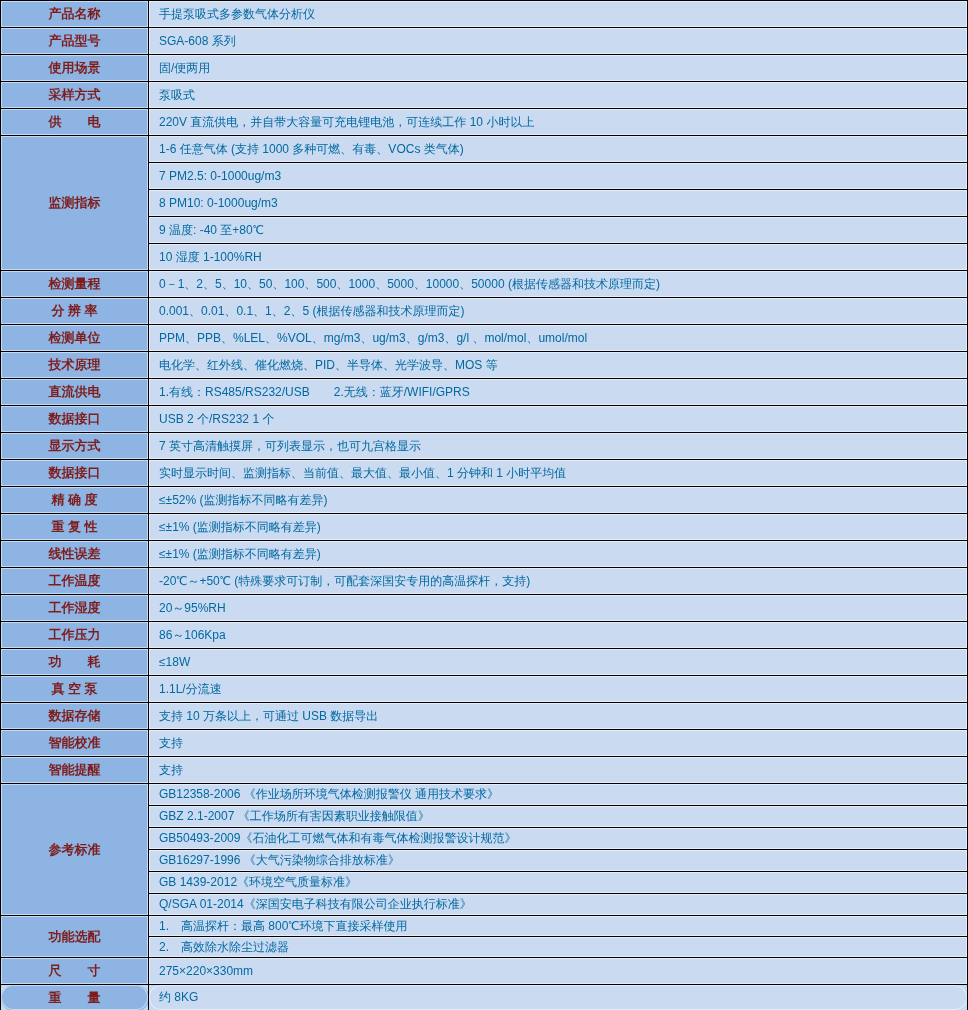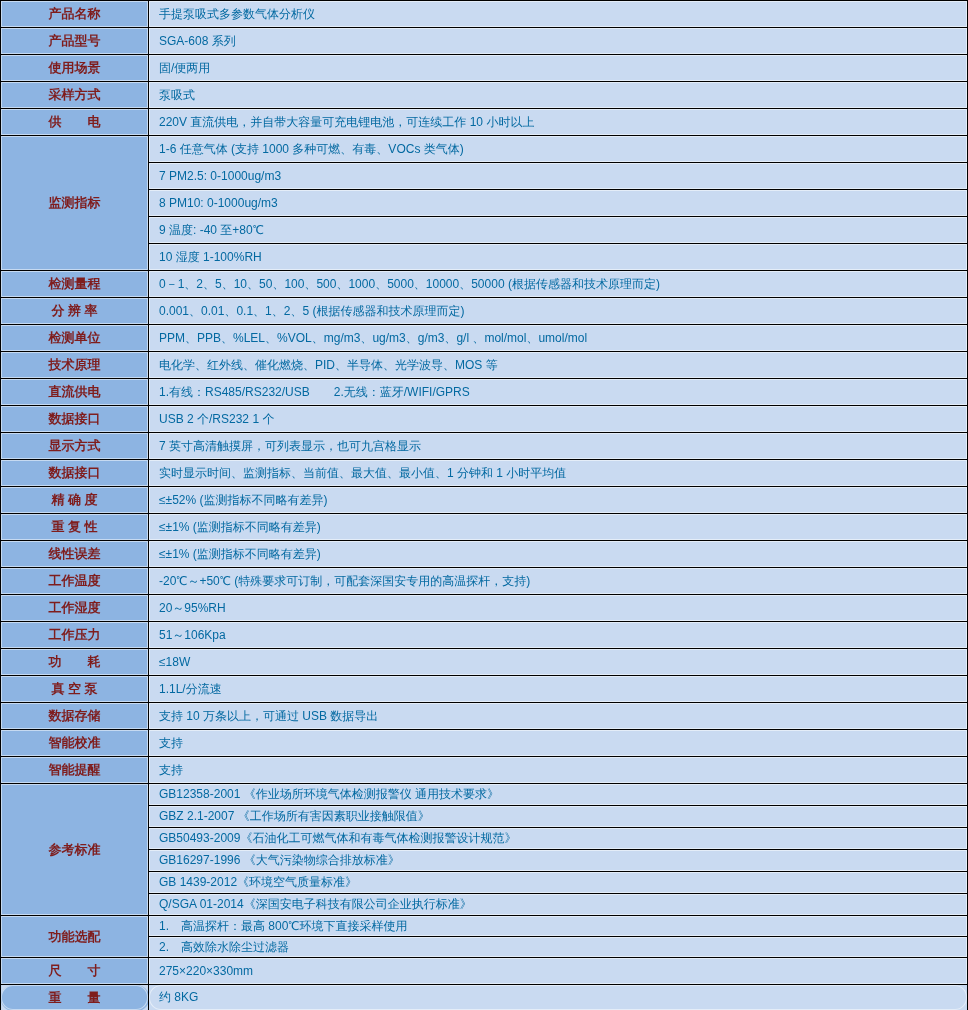--- a/index.html
+++ b/index.html
@@ -136,21 +136,21 @@
     <tr class="r">
       <td class="h">工作温度</td>
       <td class="v">-20℃～+50℃ (特殊要求可订制，可配套深国安专用的高温探杆，支持)</td>
     </tr>
     <tr class="r">
       <td class="h">工作湿度</td>
       <td class="v">20～95%RH</td>
     </tr>
     <tr class="r">
       <td class="h">工作压力</td>
-      <td class="v">51～106Kpa</td>
+      <td class="v">86～106Kpa</td>
     </tr>
     <tr class="r">
       <td class="h">功　　耗</td>
       <td class="v">≤18W</td>
     </tr>
     <tr class="r">
       <td class="h">真 空 泵</td>
       <td class="v">1.1L/分流速</td>
     </tr>
     <tr class="r">
@@ -161,21 +161,21 @@
       <td class="h">智能校准</td>
       <td class="v">支持</td>
     </tr>
     <tr class="r">
       <td class="h">智能提醒</td>
       <td class="v">支持</td>
     </tr>
 
     <tr class="rsm">
       <td class="h" rowspan="6">参考标准</td>
-      <td class="v">GB12358-2001 《作业场所环境气体检测报警仪 通用技术要求》</td>
+      <td class="v">GB12358-2006 《作业场所环境气体检测报警仪 通用技术要求》</td>
     </tr>
     <tr class="rsm">
         <td class="v">GBZ 2.1-2007 《工作场所有害因素职业接触限值》</td>
       </tr>
     <tr class="rsm">
         <td class="v">GB50493-2009《石油化工可燃气体和有毒气体检测报警设计规范》</td>
       </tr>
     <tr class="rsm">
         <td class="v">GB16297-1996 《大气污染物综合排放标准》</td>
       </tr>

